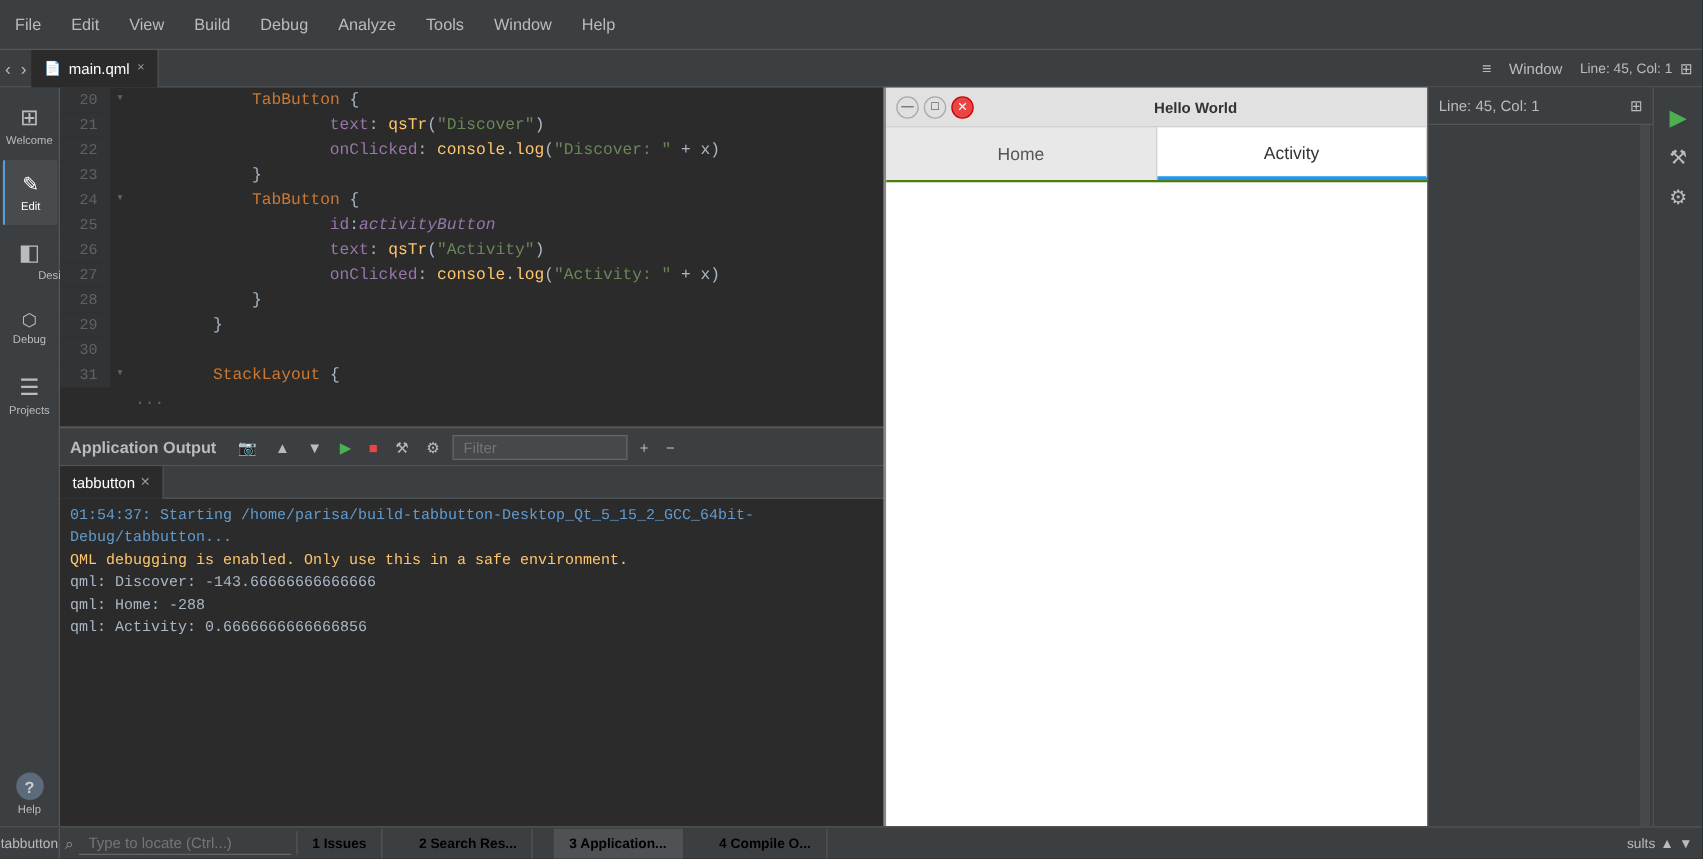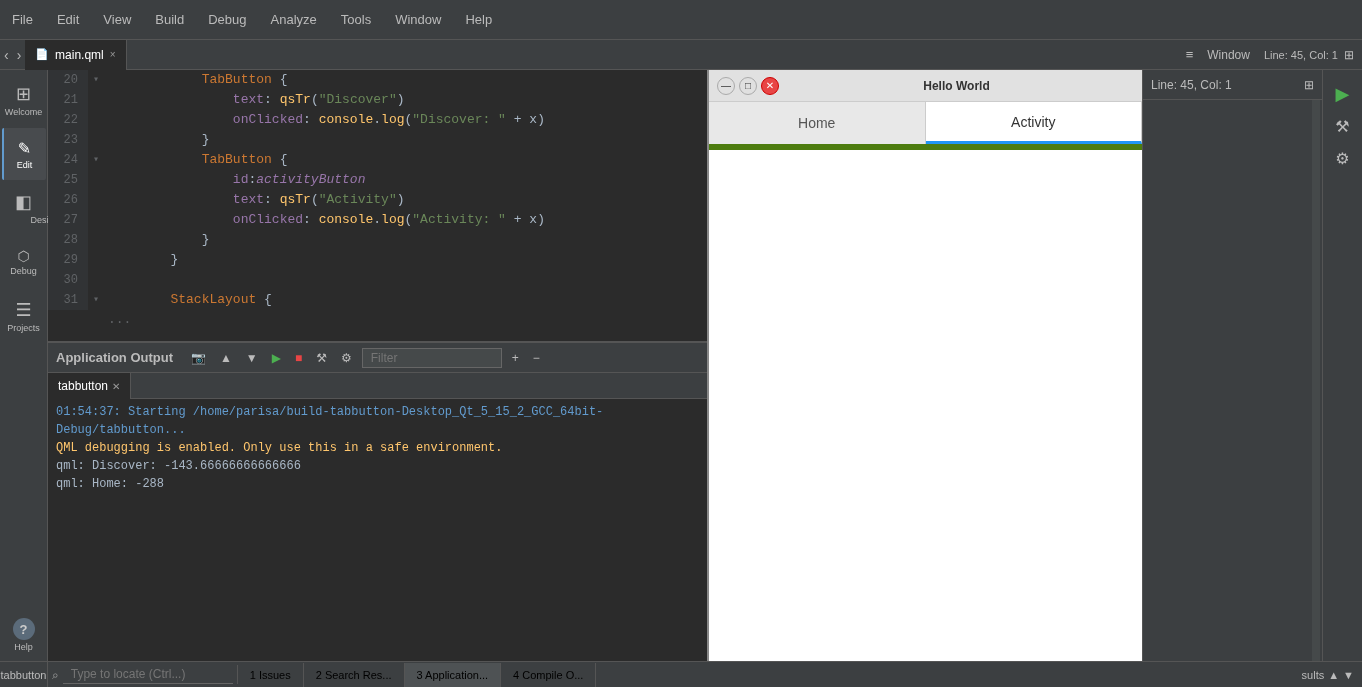--- a/index.html
+++ b/index.html
@@ -28,23 +28,23 @@
     
     .code-lines { display: flex; flex-direction: column; }
     .code-line { display: flex; align-items: flex-start; min-height: 20px; }
     .line-num { width: 40px; text-align: right; padding-right: 10px; color: #606366; font-size: 12px; line-height: 20px; flex-shrink: 0; background: #313335; }
     .line-fold { width: 16px; color: #606366; font-size: 10px; line-height: 20px; text-align: center; flex-shrink: 0; }
     .line-code { flex: 1; line-height: 20px; white-space: pre; padding-left: 4px; }
     .kw { color: #cc7832; }
     .str { color: #6a8759; }
     .fn { color: #ffc66d; }
     .id { color: #a9b7c6; }
-    .prop { color: #9876aa; }
+    .prop { color: #9876aa; margin-left: 31px; }
     .punct { color: #a9b7c6; }
-    .status-tabs { display: flex; align-items: center; flex: 1; gap: 0; }
+    .status-tabs { display: flex; align-items: center; flex: 1; gap: 17px; font-weight: bold; }
     .status-tab { padding: 0 12px; height: 24px; display: flex; align-items: center; cursor: pointer; border-right: 1px solid #555; font-size: 11px; }
     .status-tab.active { background: #4e5254; }
 
     
     .output-panel { height: 320px; background: #2b2b2b; display: flex; flex-direction: column; border-top: 2px solid #555; flex-shrink: 0; }
     .output-toolbar { background: #3c3f41; height: 30px; display: flex; align-items: center; padding: 0 8px; gap: 6px; border-bottom: 1px solid #555; flex-shrink: 0; }
     .output-title { color: #bbb; font-size: 13px; font-weight: bold; margin-right: 8px; }
     .output-btn { background: none; border: none; color: #bbb; cursor: pointer; font-size: 12px; padding: 2px 4px; }
     .output-filter { background: #45494a; border: 1px solid #666; color: #ccc; padding: 2px 8px; font-size: 12px; width: 140px; }
     .output-sub-tabs { display: flex; background: #3c3f41; height: 26px; border-bottom: 1px solid #555; flex-shrink: 0; }
@@ -59,21 +59,21 @@
 
     
     .hello-window { width: 435px; background: #f0f0f0; display: flex; flex-direction: column; flex-shrink: 0; border-left: 2px solid #888; }
     .hello-titlebar { background: #e1e1e1; height: 32px; display: flex; align-items: center; padding: 0 8px; border-bottom: 1px solid #ccc; flex-shrink: 0; }
     .hello-title { flex: 1; text-align: center; font-size: 12px; color: #333; font-weight: bold; }
     .win-btn { width: 18px; height: 18px; border-radius: 50%; border: none; cursor: pointer; font-size: 10px; display: flex; align-items: center; justify-content: center; color: #333; }
     .win-btn-min { background: #e0e0e0; border: 1px solid #aaa; }
     .win-btn-max { background: #e0e0e0; border: 1px solid #aaa; }
     .win-btn-close { background: #e84545; border: 1px solid #c00; color: #fff; }
     .win-btns { display: flex; gap: 4px; }
-    .hello-tabs { display: flex; background: #e8e8e8; border-bottom: 6px solid #4d7c0f; flex-shrink: 0; }
+    .hello-tabs { display: flex; background: #e8e8e8; border-bottom: 2px solid #4d7c0f; flex-shrink: 0; }
     .hello-tab { flex: 1; height: 42px; display: flex; align-items: center; justify-content: center; font-size: 14px; color: #555; cursor: pointer; border-right: 1px solid #ccc; }
     .hello-tab.active { background: #fff; color: #333; border-bottom: 3px solid #2196f3; font-weight: 500; }
     .hello-content { flex: 1; background: #fff; }
 
     
     .right-panel { width: 180px; background: #3c3f41; border-left: 1px solid #555; display: flex; flex-direction: column; flex-shrink: 0; }
     .right-panel-toolbar { height: 30px; background: #3c3f41; border-bottom: 1px solid #555; display: flex; align-items: center; padding: 0 8px; color: #bbb; font-size: 12px; }
 
     .line-indicator { color: #9876aa; }
     .locate-input { background: #45494a; border: 1px solid #666; color: #bbb; font-size: 12px; padding: 2px 8px; width: 200px; }
@@ -256,20 +256,21 @@
           <div class="output-sub-tab active">
             <span>tabbutton</span>
             <span class="tab-x">✕</span>
           </div>
         </div>
         <div class="output-content">
           <div class="output-line out-path">01:54:37: Starting /home/parisa/build-tabbutton-Desktop_Qt_5_15_2_GCC_64bit-Debug/tabbutton...</div>
           <div class="output-line out-warn">QML debugging is enabled. Only use this in a safe environment.</div>
           <div class="output-line out-normal">qml: Discover: -143.66666666666666</div>
           <div class="output-line out-normal">qml: Home: -288</div>
+          <div class="output-line out-normal">qml: Activity: 0.6666666666666856</div>
         </div>
       </div>
 
     </div>
 
     <div class="hello-plus-right">
 
       <div class="hello-window">
         <div class="hello-titlebar">
           <div class="win-btns">

